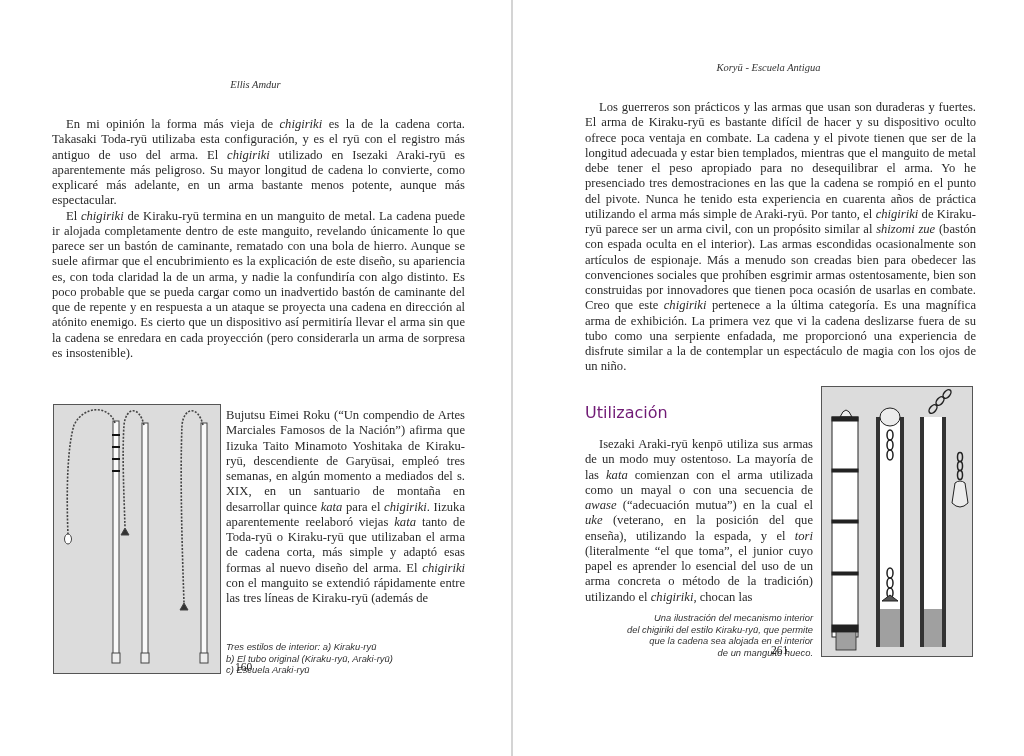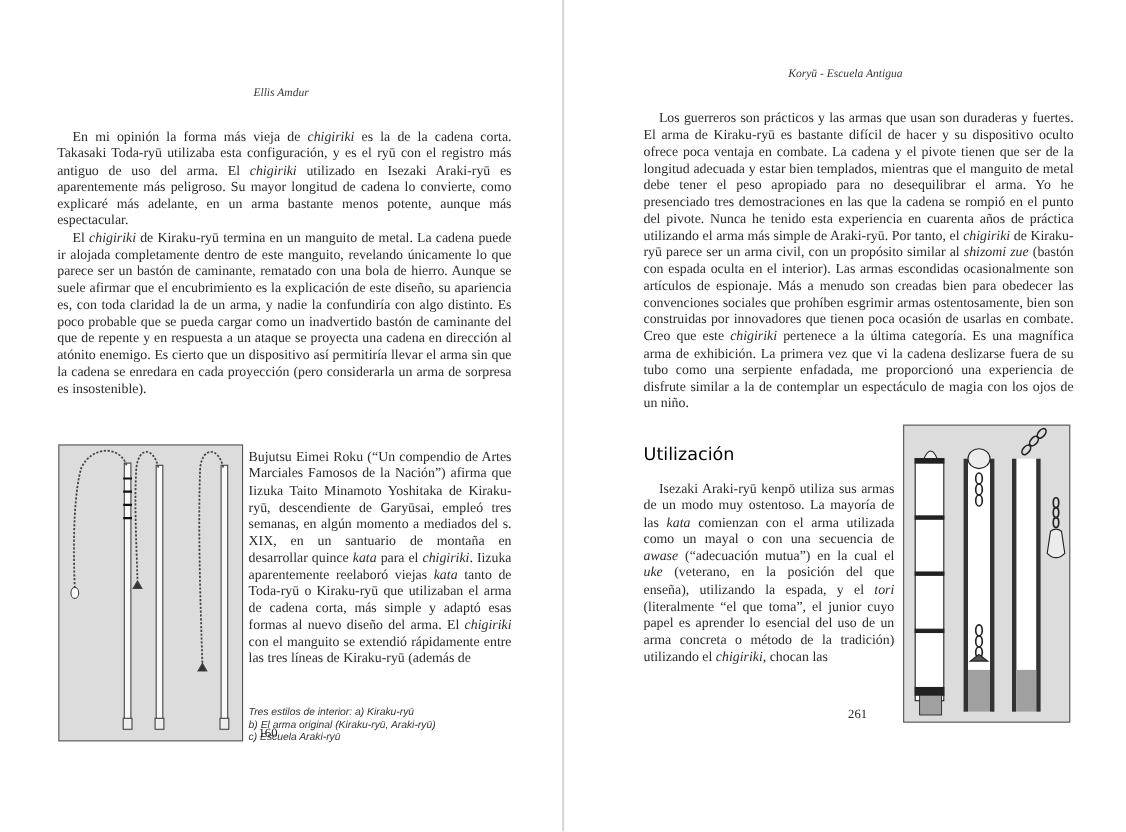--- a/index.html
+++ b/index.html
@@ -13,21 +13,21 @@
                   font-size:10.5px; color:#333; }
   .text { position:absolute; font-size:12.6px; line-height:15.25px; text-align:justify; }
   .text p { margin:0; text-indent:14px; }
   .text p.noindent { text-indent:0; }
   .text i { font-style:italic;font-family:Liberation Serif, serif; }
   .page-num { position:absolute; top:644px; font-size:11.5px; color:#222; }
   .figure { position:absolute; background:#dcdcdc; border:1.5px solid #555; box-sizing:border-box; }
   .caption { position:absolute; font-family:"Liberation Sans", "DejaVu Sans", sans-serif;
              font-style:italic; font-size:9.4px; line-height:11.5px; color:#333; }
   .section-title { position:absolute; font-family:"DejaVu Sans", "Liberation Sans", sans-serif;
-                   font-size:16px; color:#000000; font-weight:normal; }
+                   font-size:16px; color:#701a75; font-weight:normal; }
   svg { display:block; }
 </style>
 </head>
 <body>
 
 <div class="page left">
   <div class="running-head">Ellis Amdur</div>
 
   <div class="text" id="left-main" style="left:52px; top:100px; width:413px;">
       <p>En mi opinión la forma más vieja de <i>chigiriki</i> es la de la cadena corta. Takasaki Toda-ryū utilizaba esta configuración, y es el ryū con el registro más antiguo de uso del arma. El <i>chigiriki</i> utilizado en Isezaki Araki-ryū es aparentemente más peligroso. Su mayor longitud de cadena lo convierte, como explicaré más adelante, en un arma bastante menos potente, aunque más espectacular.</p>
@@ -65,21 +65,21 @@
           <rect x="146" y="248" width="8" height="10" fill="#eee"></rect>
           <path d="M149 20 C144 0, 130 2, 128 20 C 126 70, 128 140, 130 198" stroke-dasharray="2 1.5" stroke-width="1.6"></path>
           <path d="M126 205 L130 198 L134 205 Z" fill="#333"></path>
         </g>
       </g>
     </svg>
   </div>
 
   <div class="caption" id="left-caption" style="left:226px; top:624px; width:240px;">
       <div>Tres estilos de interior: a) Kiraku-ryū</div>
-      <div>b) El arma original (Kiraku-ryū, Araki-ryū)</div>
+      <div>b) El tubo original (Kiraku-ryū, Araki-ryū)</div>
       <div>c) Escuela Araki-ryū</div>
     </div>
 
   <div class="page-num" style="left:235px;">160</div>
 </div>
 
 <div class="gutter"></div>
 
 <div class="page right">
   <div class="running-head">Koryū - Escuela Antigua</div>
@@ -143,15 +143,21 @@
             <ellipse cx="138" cy="70" rx="2.5" ry="4.5"></ellipse>
             <ellipse cx="138" cy="79" rx="2.5" ry="4.5"></ellipse>
             <ellipse cx="138" cy="88" rx="2.5" ry="4.5"></ellipse>
           </g>
           <path d="M133 96 Q138 92 143 96 L146 116 Q138 124 130 116 Z" fill="#ececec" stroke-width="1"></path>
         </g>
       </g>
     </svg>
   </div>
 
+  <div class="caption" id="right-caption" style="left:72px; top:612px; width:228px; text-align:right;">
+      <div>Una ilustración del mecanismo interior</div>
+      <div>del chigiriki del estilo Kiraku-ryū, que permite</div>
+      <div>que la cadena sea alojada en el interior</div>
+      <div>de un manguito hueco.</div>
+    </div>
 
   <div class="page-num" style="left:258px;">261</div>
 </div>
 
 </body></html>

